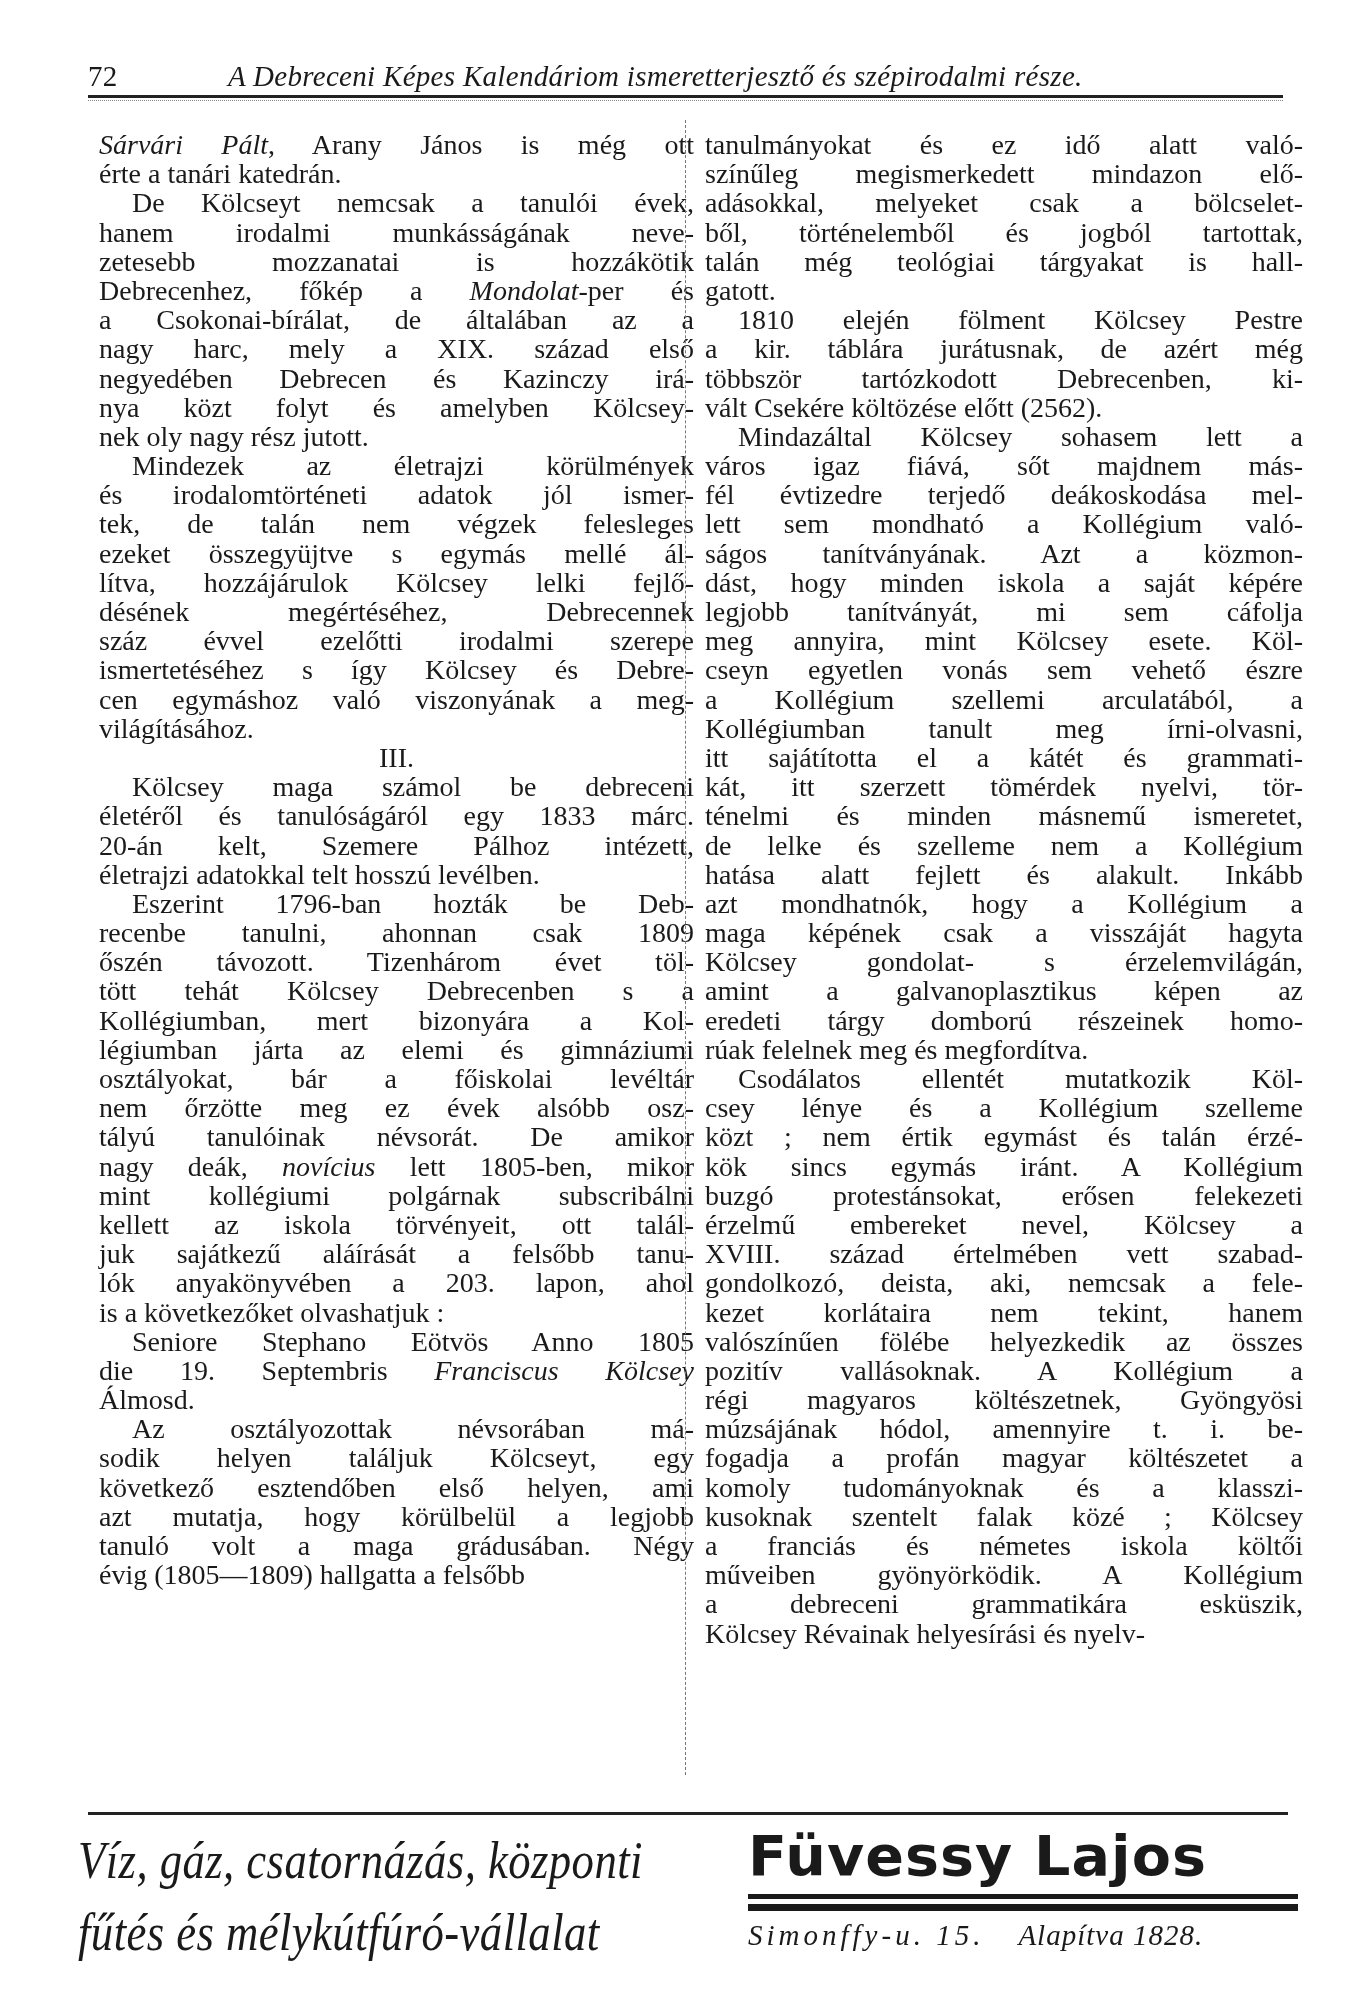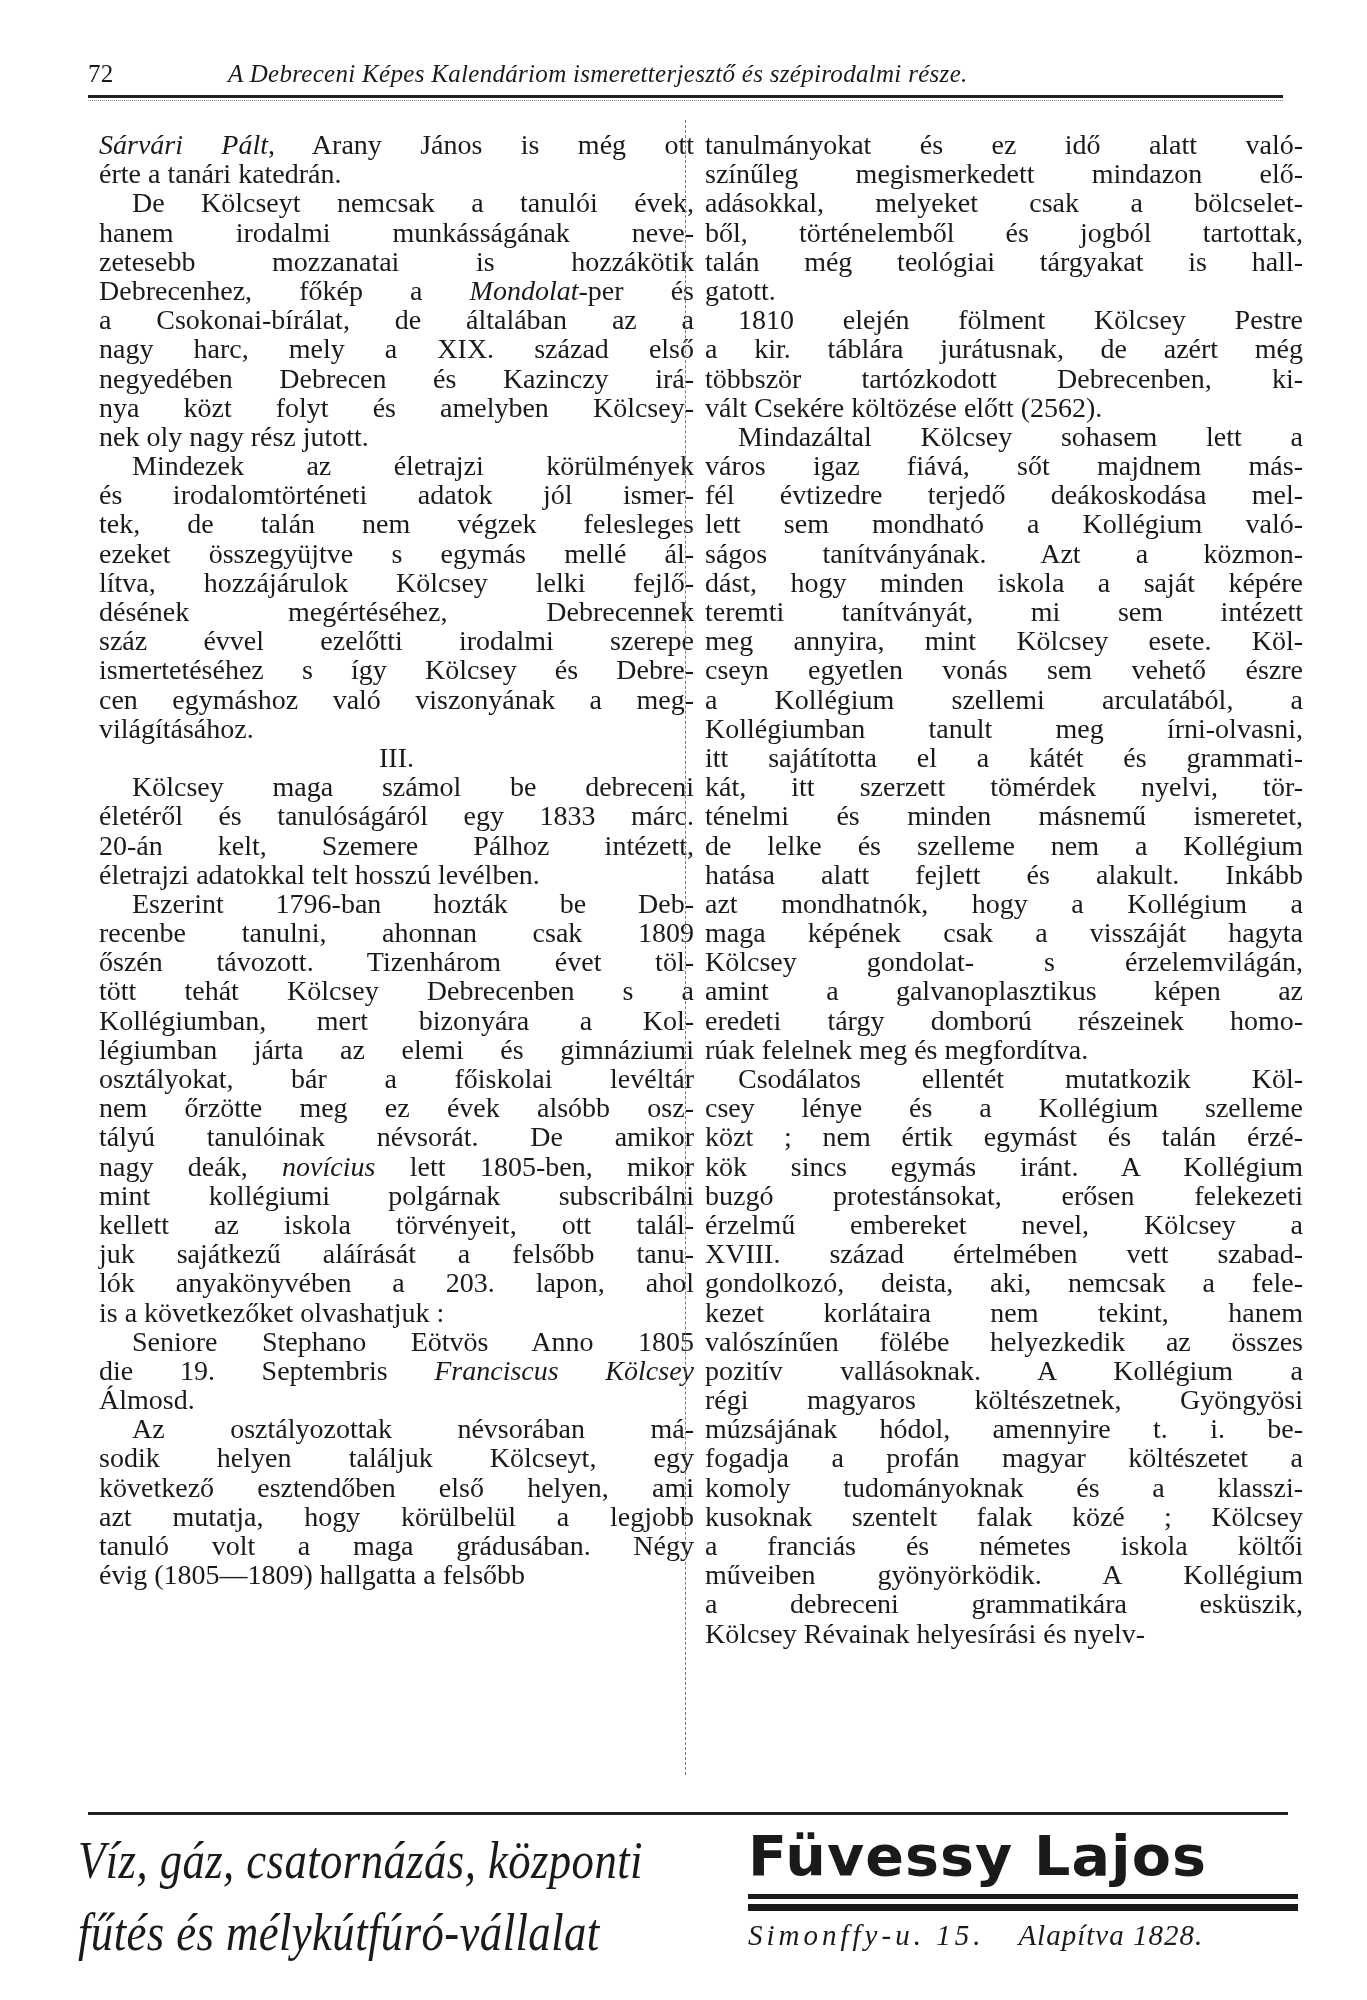--- a/index.html
+++ b/index.html
@@ -3,21 +3,21 @@
 <meta charset="utf-8">
 <style>
   html, body { margin: 0; padding: 0; }
   body {
     width: 1367px; height: 2000px; background: #ffffff; color: #1a1a1a;
     font-family: "DejaVu Serif", "Liberation Serif", serif;
     position: relative; overflow: hidden;
   }
   .header {
     position: absolute; left: 88px; top: 60px; width: 1195px; height: 30px;
-    font-family: "Liberation Serif", serif; font-style: italic; font-size: 25px;
+    font-family: "Liberation Serif", serif; font-style: italic; font-size: 29px;
     letter-spacing: 0.3px;
   }
   .header .pagenum { position: absolute; left: 0; top: 0; font-style: normal; }
   .header .runtitle { position: absolute; left: 140px; top: 0; white-space: nowrap; }
   .header-rule {
     position: absolute; left: 88px; top: 95px; width: 1195px; height: 3px; background: #222;
   }
   .header-rule2 {
     position: absolute; left: 88px; top: 100px; width: 1195px; height: 0;
     border-top: 1px dotted #888;
@@ -133,21 +133,21 @@
     <span class="line indent">1810 elején fölment Kölcsey Pestre</span>
     <span class="line">a kir. táblára jurátusnak, de azért még</span>
     <span class="line">többször tartózkodott Debrecenben, ki-</span>
     <span class="line last">vált Csekére költözése előtt (2562).</span>
     <span class="line indent">Mindazáltal Kölcsey sohasem lett a</span>
     <span class="line">város igaz fiává, sőt majdnem más-</span>
     <span class="line">fél évtizedre terjedő deákoskodása mel-</span>
     <span class="line">lett sem mondható a Kollégium való-</span>
     <span class="line">ságos tanítványának. Azt a közmon-</span>
     <span class="line">dást, hogy minden iskola a saját képére</span>
-    <span class="line">teremti tanítványát, mi sem intézett</span>
+    <span class="line">legjobb tanítványát, mi sem cáfolja</span>
     <span class="line">meg annyira, mint Kölcsey esete. Köl-</span>
     <span class="line">cseyn egyetlen vonás sem vehető észre</span>
     <span class="line">a Kollégium szellemi arculatából, a</span>
     <span class="line">Kollégiumban tanult meg írni-olvasni,</span>
     <span class="line">itt sajátította el a kátét és grammati-</span>
     <span class="line">kát, itt szerzett tömérdek nyelvi, tör-</span>
     <span class="line">ténelmi és minden másnemű ismeretet,</span>
     <span class="line">de lelke és szelleme nem a Kollégium</span>
     <span class="line">hatása alatt fejlett és alakult. Inkább</span>
     <span class="line">azt mondhatnók, hogy a Kollégium a</span>

